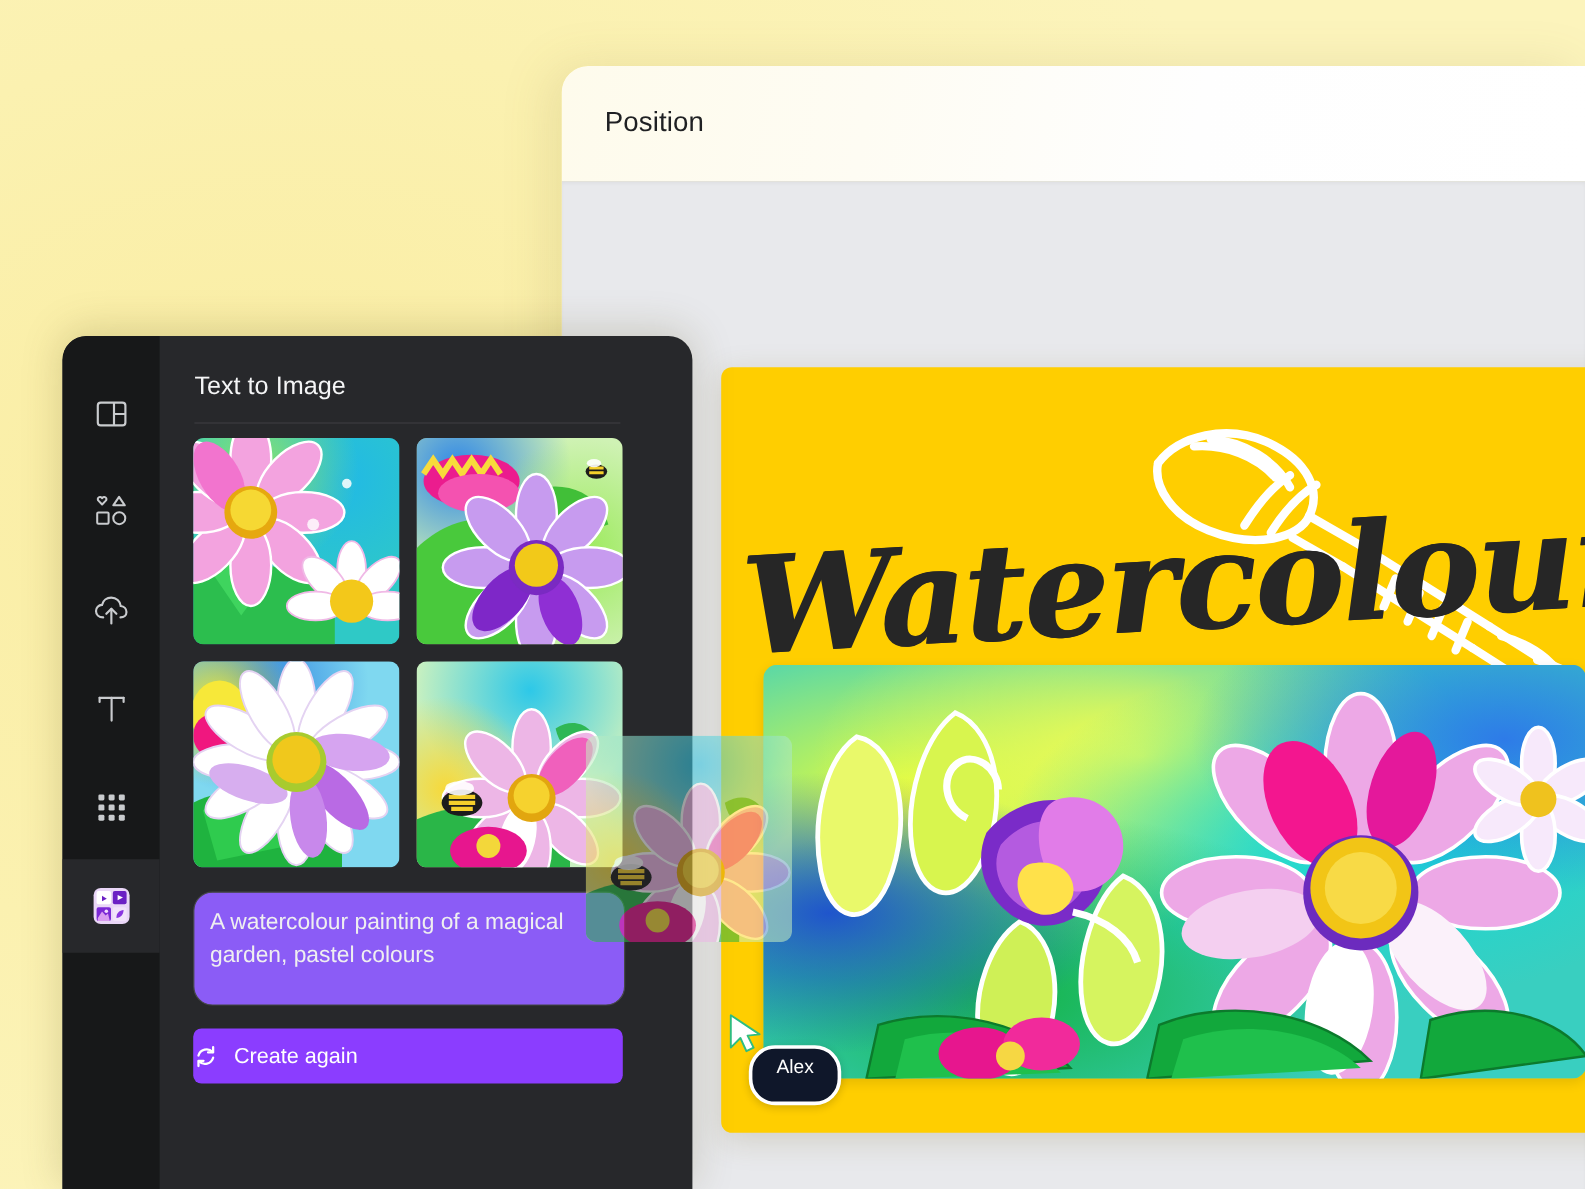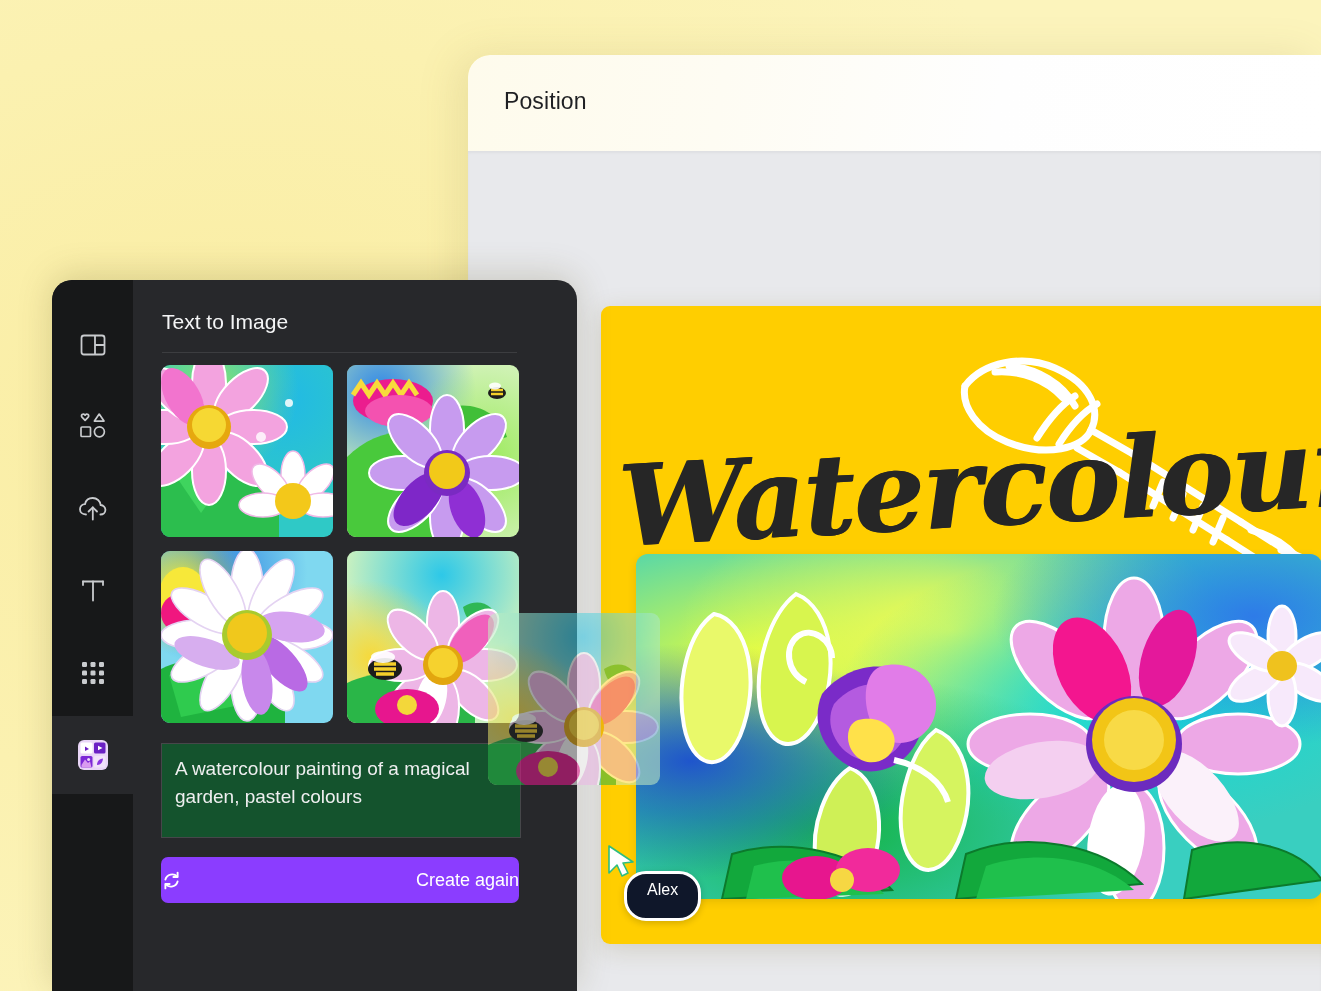--- a/index.html
+++ b/index.html
@@ -95,30 +95,30 @@
   }
   .thumb-grid{
     position:absolute;left:28px;top:85px;width:358px;height:363px;
     display:grid;grid-template-columns:172px 172px;grid-template-rows:172px 172px;
     gap:14px;
   }
   .thumb{ width:172px;height:172px;border-radius:9px;overflow:hidden;position:relative;
     cursor:pointer; }
   .prompt-box{
     position:absolute;left:28px;top:463px;width:358px;height:93px;
-    background:#14532d;border:1px solid #46474A;border-radius:0;
+    background:#8b5cf6;border:1px solid #46474A;border-radius:16px;
   }
   .prompt-text{
     position:absolute;left:13px;top:11px;width:316px;
     color:#EFEFF0;font-size:19px;line-height:28px;
   }
   .create-btn{
     position:absolute;left:28px;top:577px;width:358px;height:46px;
     background:#8B3DFF;border:none;border-radius:7px;color:#fff;
-    display:flex;align-items:center;justify-content:space-between;gap:13px;
+    display:flex;align-items:center;justify-content:flex-start;gap:13px;
     font-size:18px;cursor:pointer;
   }
 
   
   .drag-ghost{
     position:absolute;left:488px;top:613px;width:172px;height:172px;
     border-radius:9px;overflow:hidden;opacity:.55;
     pointer-events:none;
   }
   svg{display:block;}

